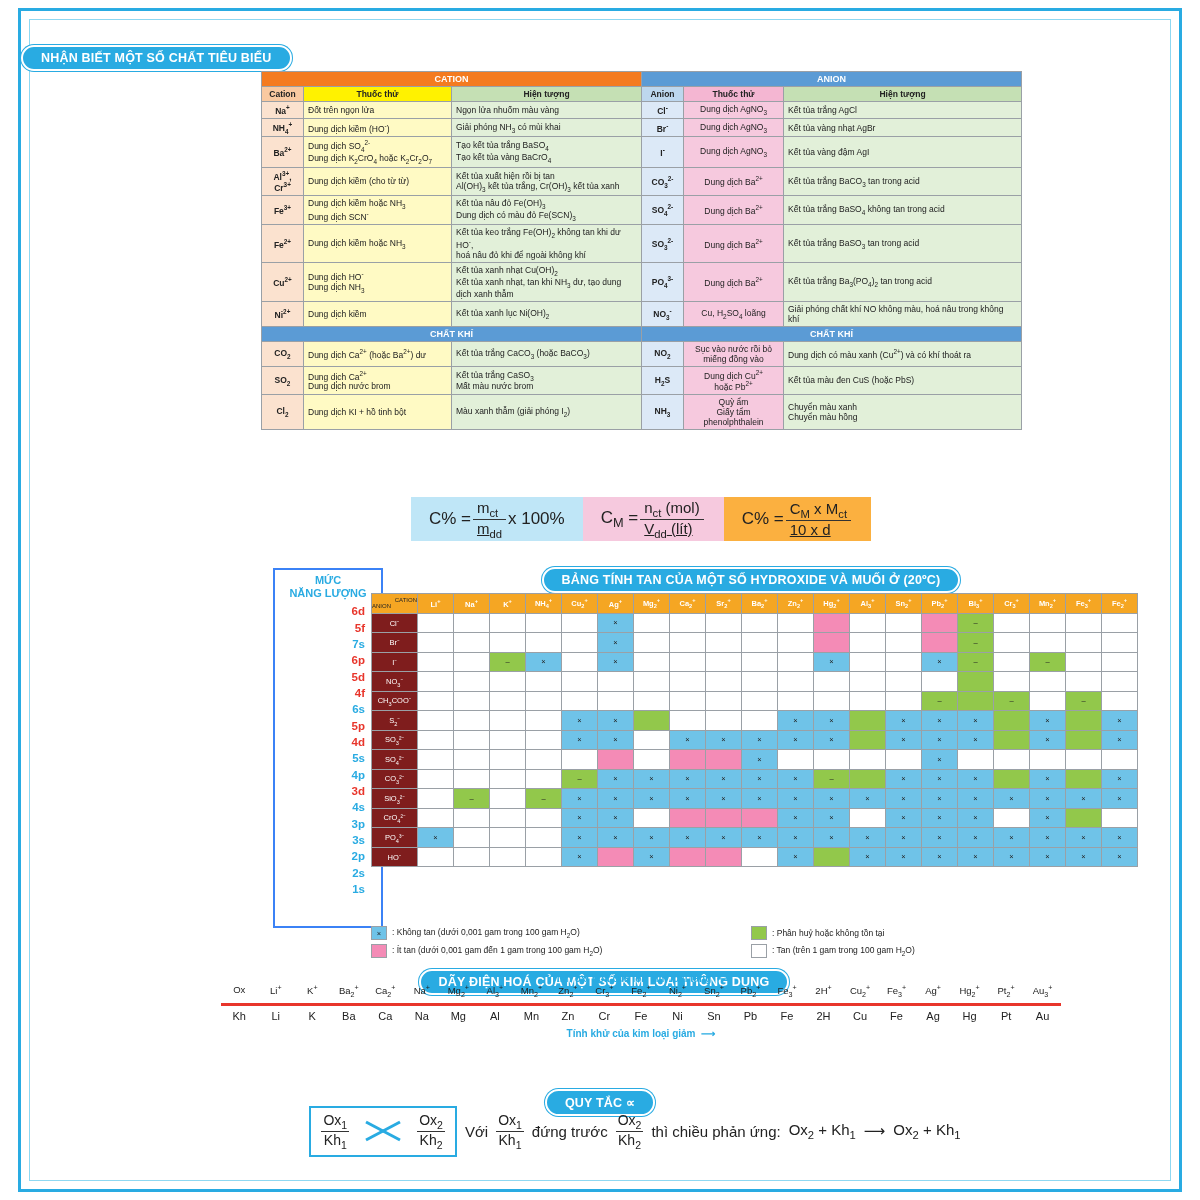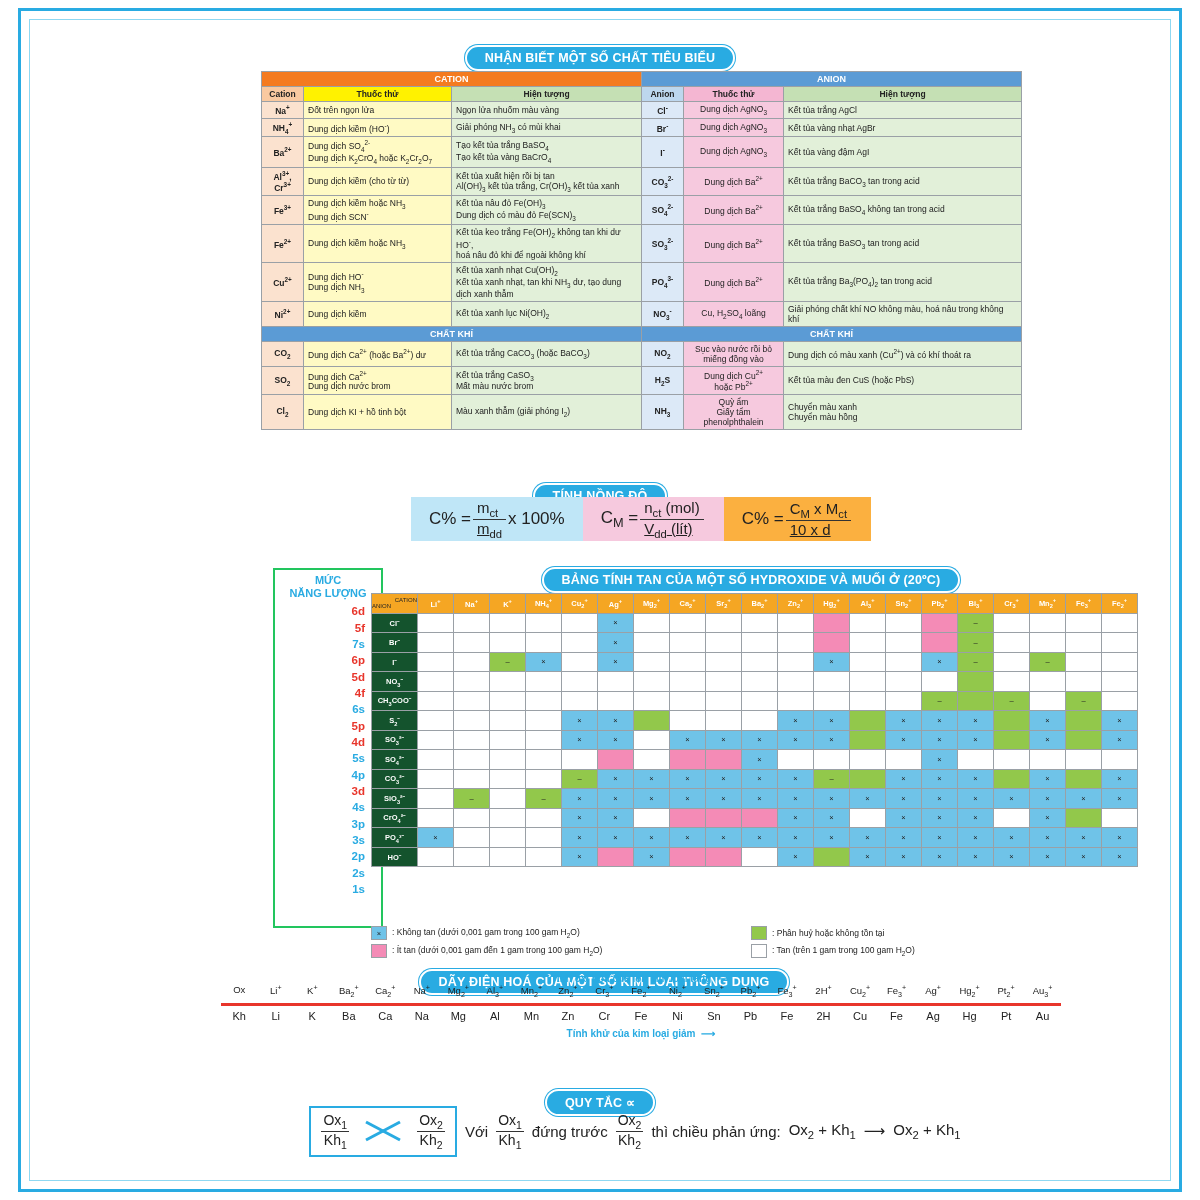--- a/index.html
+++ b/index.html
@@ -56,33 +56,33 @@
   .fbox { display:flex; align-items:center; justify-content:center; font-size:17px; padding:6px 18px; height:44px; }
   .fb-blue { background:#BFE6F7; }
   .fb-pink { background:#F6C9DE; }
   .fb-org  { background:#FBB040; }
   .frac { display:inline-block; text-align:left; vertical-align:middle; margin:0 2px; }
   .frac .num { display:block; padding:0 4px; font-size:15px; }
   .frac .den { display:block; border-top:1.5px solid #333; padding:0 4px; font-size:15px;text-decoration:underline; }
 
   
   #energy { position:absolute; left:252px; top:557px; width:110px; height:360px;
-            border:2px solid #22c55e; border-radius:0; }
+            border:2px solid #3b82f6; border-radius:0; }
   #energy .etitle { text-align:center; color:#29ABE2; font-weight:bold; font-size:11px; padding:4px 2px 2px; line-height:1.15;}
   #energy .elist { text-align:right; padding:2px 16px 4px 0; }
   #energy .elist div { font-size:11.5px; line-height:1.42; font-weight:bold; }
   .e-red { color:#E8352B; }
   .e-blue{ color:#29ABE2; }
 
   
   #sec3 { position:absolute; left:350px; top:560px; }
   #soltbl { table-layout:fixed; border-collapse:collapse; }
   #soltbl td { font-size:7.5px; text-align:center; height:19.5px; padding:0; border:1px solid #9aa0a6; }
   #soltbl td.hd { background:#F5A623; color:#fff; font-weight:bold; }
-  #soltbl td.rowhd { background:#14532d; color:#fff; font-weight:bold; width:46px; }
+  #soltbl td.rowhd { background:#7f1d1d; color:#fff; font-weight:normal; width:46px; }
   .cK { background:#6FC3E8; }
   .cG { background:#92C84B; }
   .cP { background:#F48BB6; }
   .cW { background:#ffffff; }
   .corner { background:#F5A623; position:relative; }
 
   
   #legend { position:absolute; left:350px; top:915px; width:760px; font-size:8.5px; }
   #legend .lrow { display:flex; margin-bottom:4px; }
   #legend .litem { display:flex; align-items:center; width:50%; }
@@ -104,21 +104,21 @@
   .fr2 { display:inline-block; text-align:center; }
   .fr2 .n { display:block; font-size:14px; padding:0 2px;}
   .fr2 .d { display:block; border-top:1.5px solid #333; font-size:14px; padding:0 2px;}
 </style>
 </head>
 <body>
 
 <div class="page">
 <div class="inner"></div>
 
-<div style="position:absolute; left:0; top:34px; width:100%; text-align:center;">
+<div style="position:absolute; left:0; top:34px; width:100%; text-align:left;">
   <span class="pill">NHẬN BIẾT MỘT SỐ CHẤT TIÊU BIỂU</span>
 </div>
 
 <div id="sec1">
   <table>
     <colgroup>
       <col style="width:42px">
           <col style="width:148px">
           <col style="width:190px">
       <col style="width:42px">
@@ -230,23 +230,20 @@
       <td class="c-re">Dung dịch KI + hồ tinh bột</td>
       <td class="c-ph">Màu xanh thẫm (giải phóng I<sub>2</sub>)</td>
       <td class="a-ion">NH<sub>3</sub></td>
       <td class="a-re">Quỳ ẩm<br>Giấy tẩm phenolphthalein</td>
       <td class="a-ph">Chuyển màu xanh<br>Chuyển màu hồng</td>
     </tr>
   </tbody>
       </table>
 </div>
 
-<div style="position:absolute; left:0; top:472px; width:100%; text-align:center;">
-  <span class="pill">TÍNH NỒNG ĐỘ</span>
-</div>
 
 <div id="sec2">
   <div class="formula-row">
     <div class="fbox fb-blue">
       <span>C%&nbsp;=</span>
       <span class="frac">
             <span class="num">m<sub>ct</sub></span>
             <span class="den">m<sub>dd</sub></span>
           </span>
       <span>x&nbsp;100%</span>

